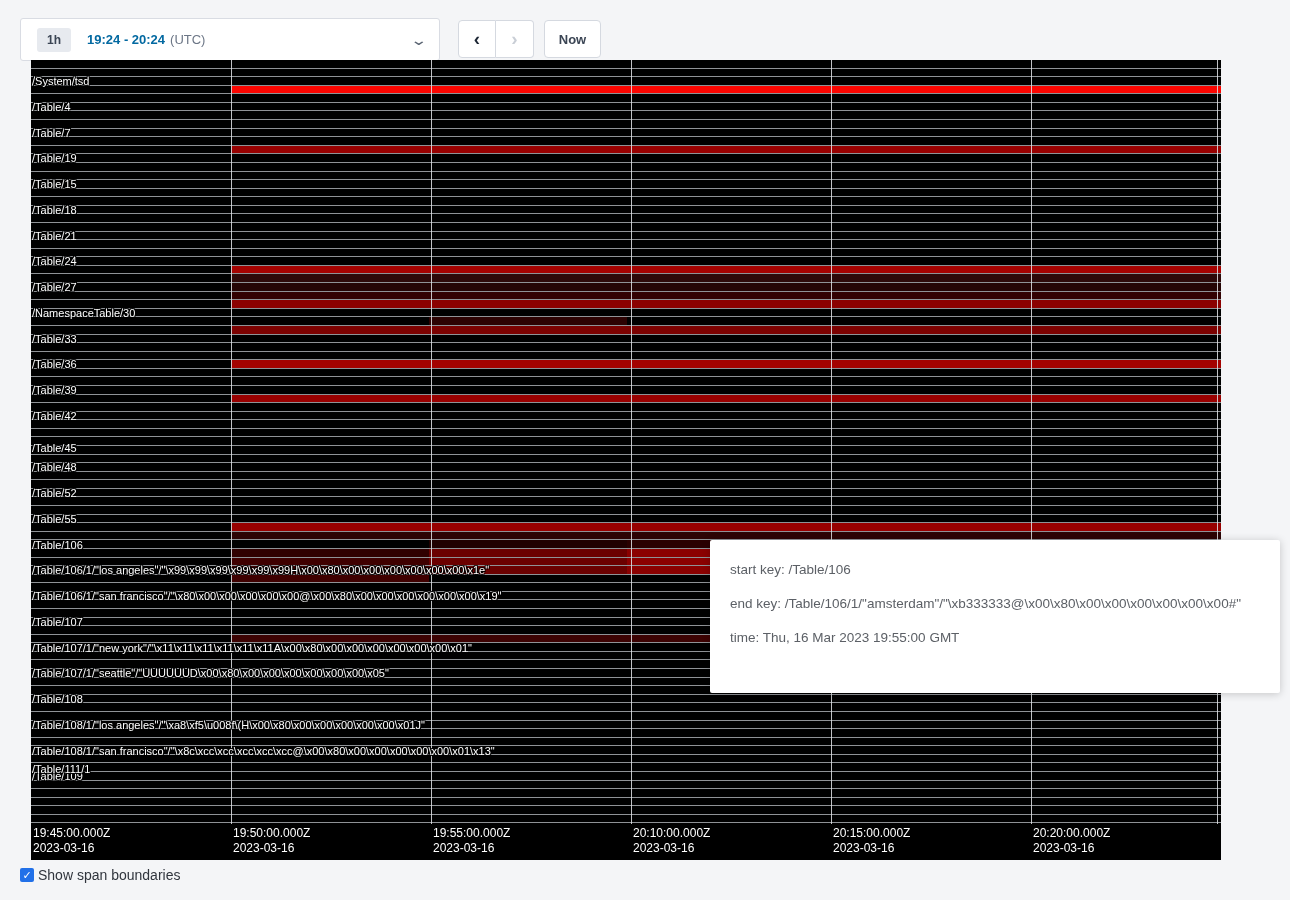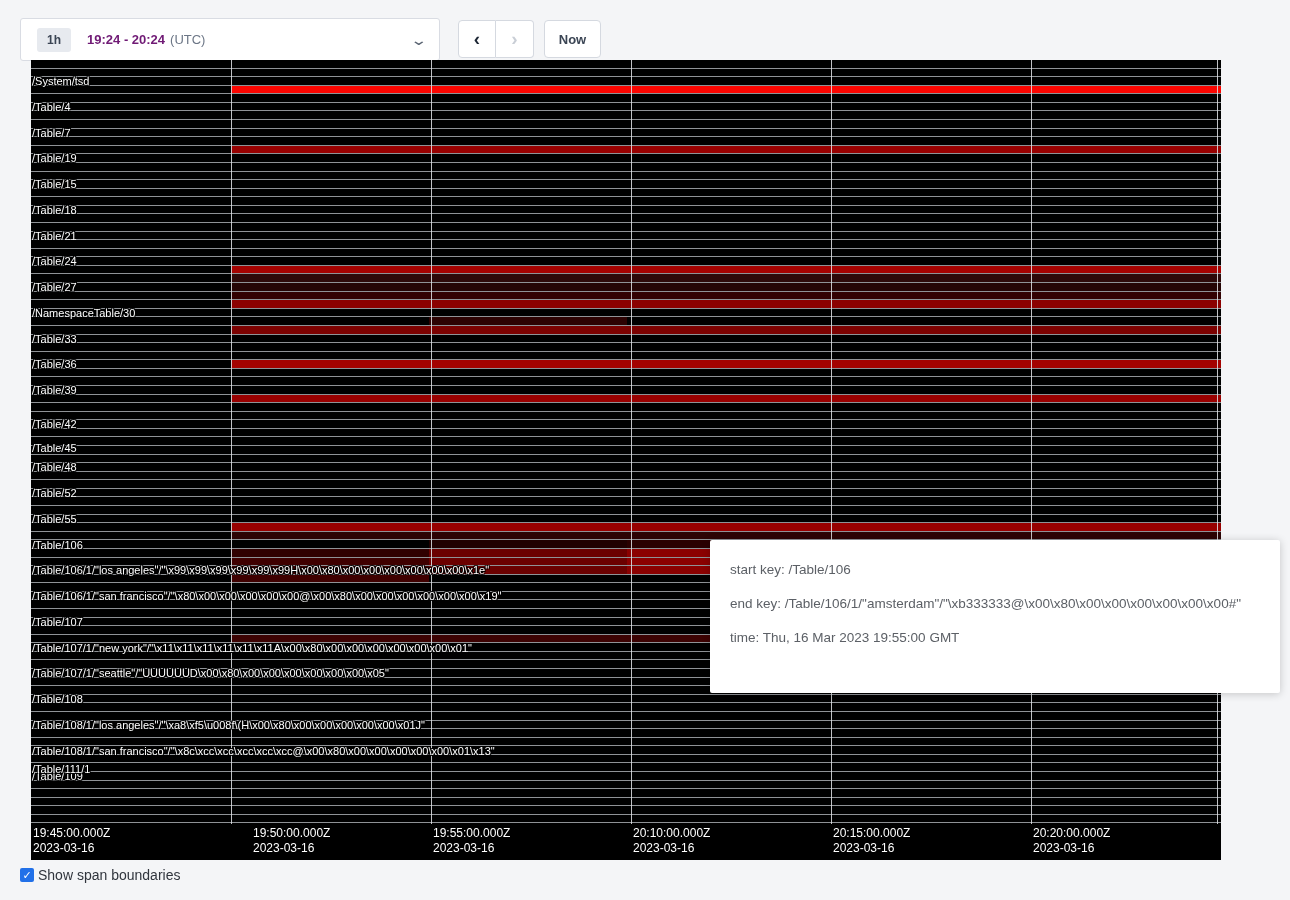--- a/index.html
+++ b/index.html
@@ -2,21 +2,21 @@
 <html><head>
 <meta charset="utf-8">
 <style>
   * { box-sizing: border-box; margin: 0; padding: 0; }
   html,body { width: 1290px; height: 900px; background:#f4f5f7; font-family:"Liberation Sans", sans-serif; overflow:hidden; }
   .abs { position:absolute; }
 
   
   .range-select { left:20px; top:18px; width:420px; height:43px; background:#fff; border:1px solid #d9dce3; border-radius:3px; display:flex; align-items:center; padding:0 14px 0 16px; cursor:pointer; }
   .range-badge { background:#e7eaef; color:#3b4554; font-size:12px; font-weight:700; padding:5px 10px; border-radius:3px; margin-right:16px; }
-  .range-text { font-size:13px; font-weight:700; color:#701a75; }
+  .range-text { font-size:13px; font-weight:700; color:#0369a1; }
   .range-tz { font-size:13px; color:#6c7686; margin-left:5px; }
   .chevron { margin-left:auto; color:#5a6472; font-size:14px; line-height:10px; transform:scaleX(1.5); }
 
   .nav-group { left:458px; top:20px; height:38px; display:flex; }
   .nav-btn { width:38px; height:38px; background:#fff; border:1px solid #d5d9e0; display:flex; align-items:center; justify-content:center; font-size:19px; font-weight:700; }
   .nav-btn.prev { border-radius:4px 0 0 4px; color:#1c2634; cursor:pointer; }
   .nav-btn.next { border-radius:0 4px 4px 0; color:#c9ced6; border-left:none; }
   .now-btn { left:544px; top:20px; width:57px; height:38px; background:#fff; border:1px solid #d5d9e0; border-radius:4px; font-size:13px; font-weight:700; color:#3b4554; display:flex; align-items:center; justify-content:center; cursor:pointer; }
 
   
@@ -457,21 +457,21 @@
       <div class="row-label" style="top: 92.427px;">/Table/19</div>
       <div class="row-label" style="top: 118.18px;">/Table/15</div>
       <div class="row-label" style="top: 143.933px;">/Table/18</div>
       <div class="row-label" style="top: 169.685px;">/Table/21</div>
       <div class="row-label" style="top: 195.438px;">/Table/24</div>
       <div class="row-label" style="top: 221.191px;">/Table/27</div>
       <div class="row-label" style="top: 246.944px;">/NamespaceTable/30</div>
       <div class="row-label" style="top: 272.697px;">/Table/33</div>
       <div class="row-label" style="top: 298.449px;">/Table/36</div>
       <div class="row-label" style="top: 324.202px;">/Table/39</div>
-      <div class="row-label" style="top: 349.955px; margin-top: 8px;">/Table/42</div>
+      <div class="row-label" style="top: 349.955px;">/Table/42</div>
       <div class="row-label" style="top: 382px;">/Table/45</div>
       <div class="row-label" style="top: 401.461px;">/Table/48</div>
       <div class="row-label" style="top: 427.213px;">/Table/52</div>
       <div class="row-label" style="top: 452.966px;">/Table/55</div>
       <div class="row-label" style="top: 478.719px;">/Table/106</div>
       <div class="row-label" style="top: 504.472px;">/Table/106/1/"los angeles"/"\x99\x99\x99\x99\x99\x99H\x00\x80\x00\x00\x00\x00\x00\x00\x1e"</div>
       <div class="row-label" style="top: 530.225px;">/Table/106/1/"san francisco"/"\x80\x00\x00\x00\x00\x00@\x00\x80\x00\x00\x00\x00\x00\x00\x19"</div>
       <div class="row-label" style="top: 555.978px;">/Table/107</div>
       <div class="row-label" style="top: 581.73px;">/Table/107/1/"new york"/"\x11\x11\x11\x11\x11\x11A\x00\x80\x00\x00\x00\x00\x00\x00\x01"</div>
       <div class="row-label" style="top: 607.483px;">/Table/107/1/"seattle"/"UUUUUUD\x00\x80\x00\x00\x00\x00\x00\x00\x05"</div>
@@ -479,21 +479,21 @@
       <div class="row-label" style="top: 658.989px;">/Table/108/1/"los angeles"/"\xa8\xf5\u008f\(H\x00\x80\x00\x00\x00\x00\x00\x01J"</div>
       <div class="row-label" style="top: 684.742px;">/Table/108/1/"san francisco"/"\x8c\xcc\xcc\xcc\xcc\xcc@\x00\x80\x00\x00\x00\x00\x00\x01\x13"</div>
       <div class="row-label" style="top: 710.494px;">/Table/109</div>
       <div class="row-label" style="top: 703px;">/Table/111/1</div>
     </div>
   <div id="xaxis">
       <div class="axis" style="left: 2px;">
         <div>19:45:00.000Z</div>
         <div>2023-03-16</div>
       </div>
-      <div class="axis" style="left: 202px; margin-left: 20px;">
+      <div class="axis" style="left: 202px;">
         <div>19:50:00.000Z</div>
         <div>2023-03-16</div>
       </div>
       <div class="axis" style="left: 402px;">
         <div>19:55:00.000Z</div>
         <div>2023-03-16</div>
       </div>
       <div class="axis" style="left: 602px;">
         <div>20:10:00.000Z</div>
         <div>2023-03-16</div>

